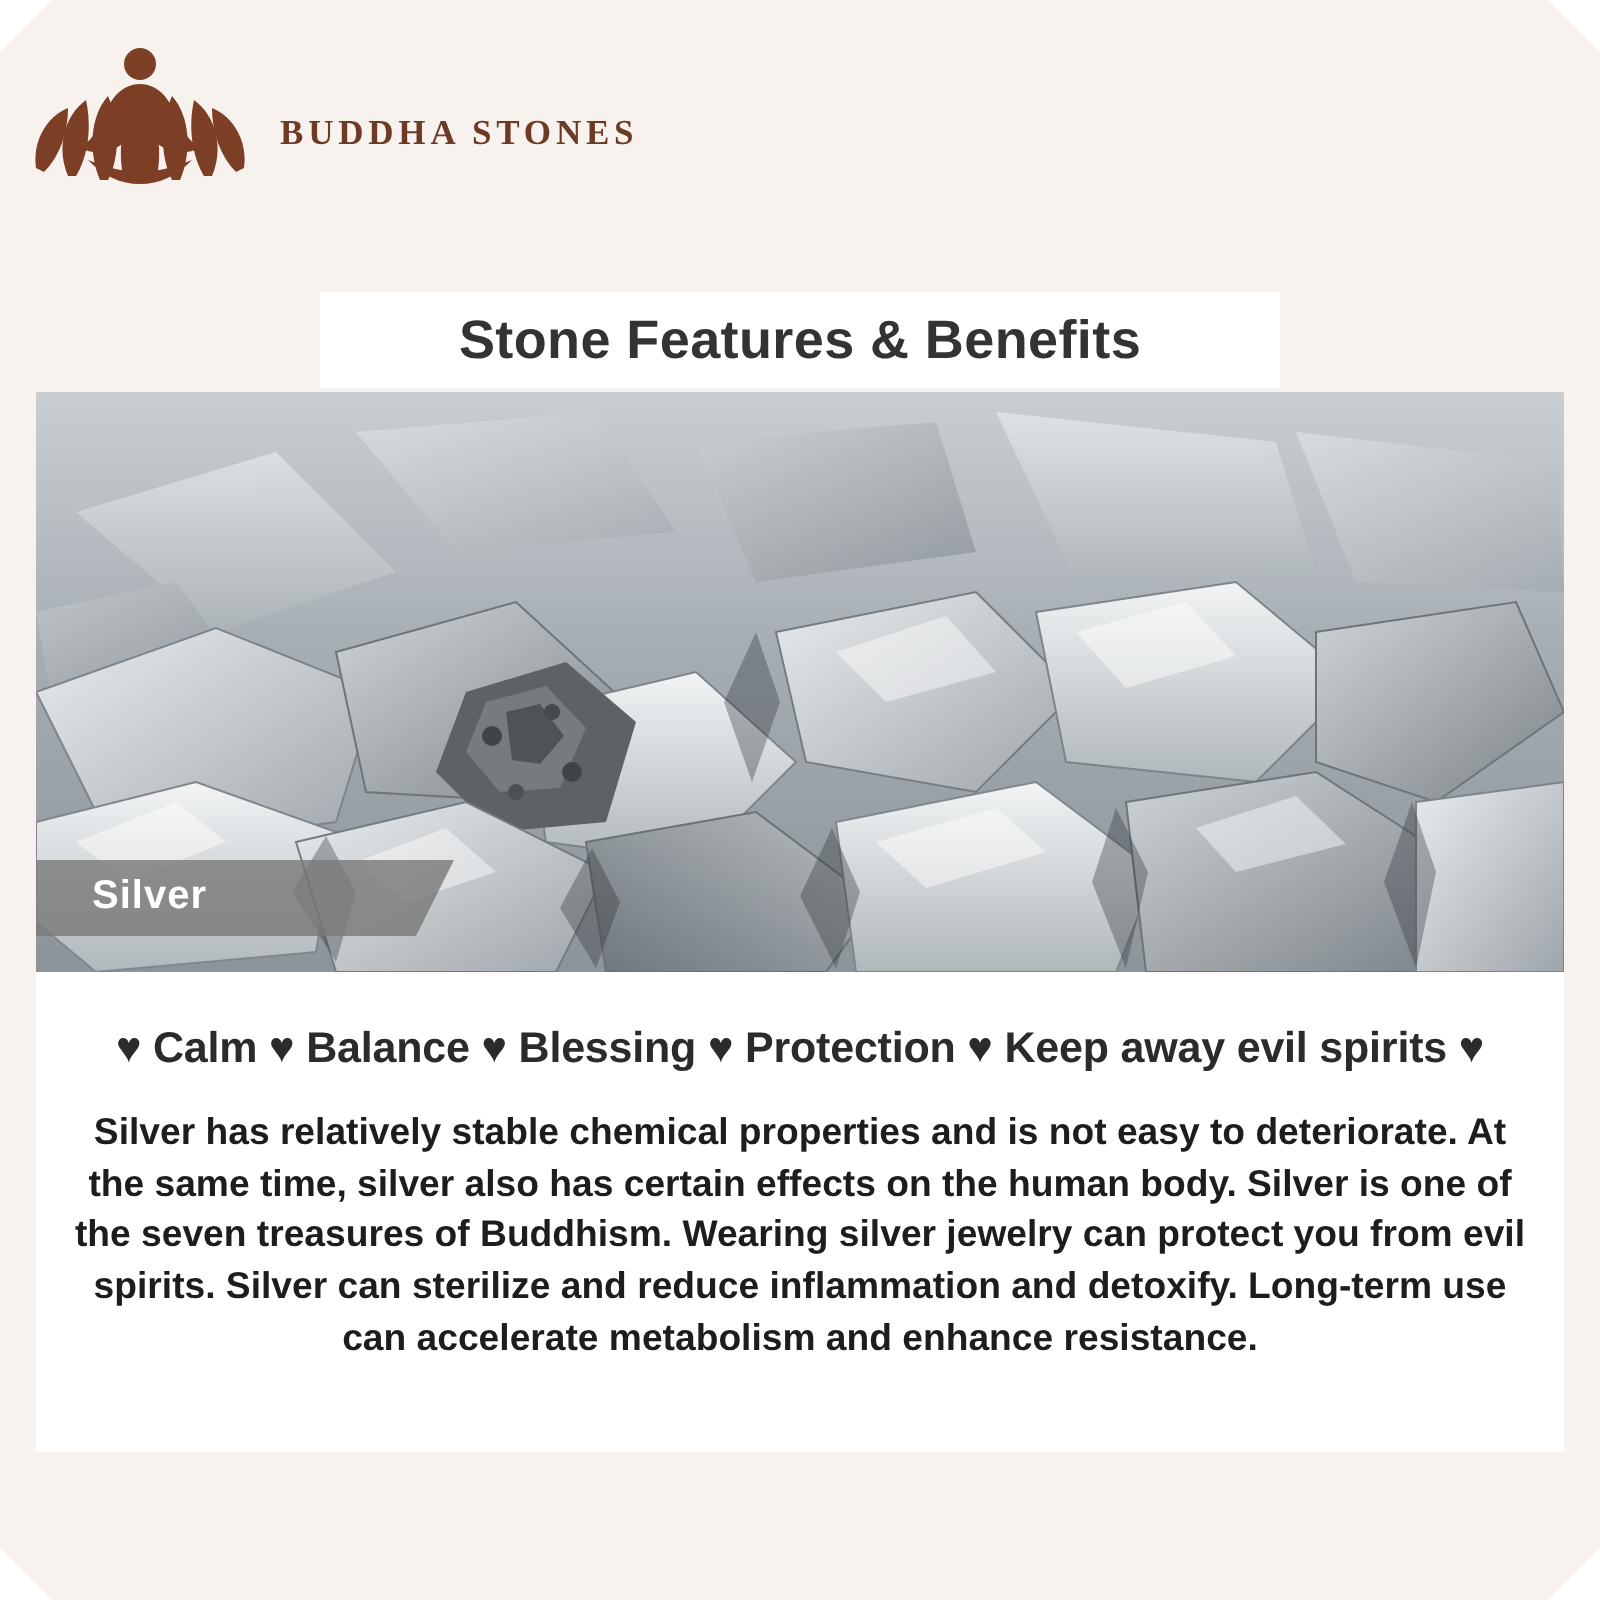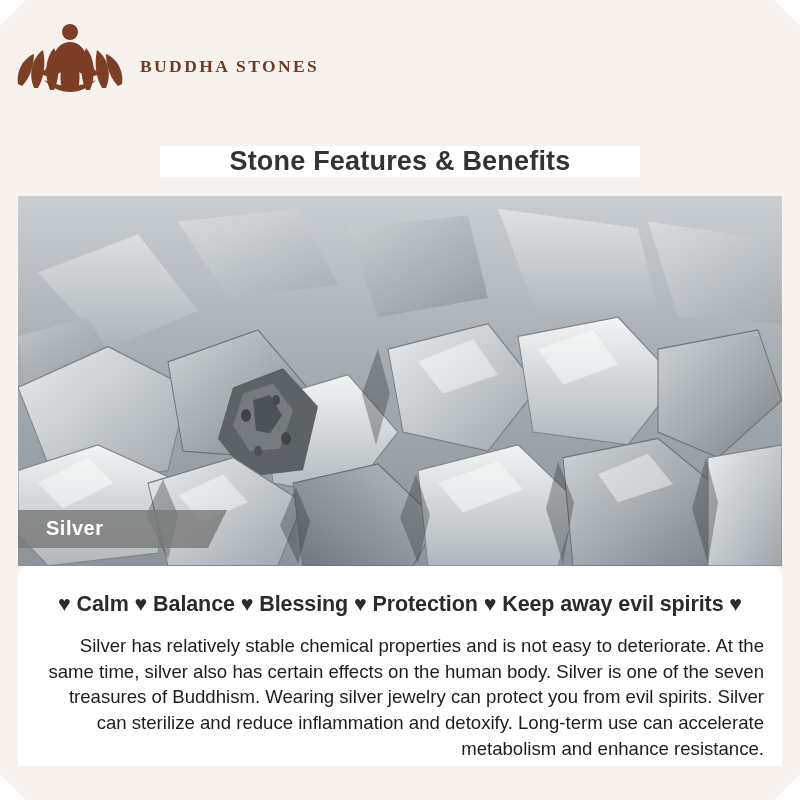--- a/index.html
+++ b/index.html
@@ -93,38 +93,38 @@
     color: #6d3a26;
     font-family: "Liberation Serif", serif;
   }
 
   
   .title-band {
     position: absolute;
     left: 160px;
     right: 160px;
     top: 146px;
-    height: 31px;
+    height: 48px;
     background: #ffffff;
     display: flex;
     align-items: center;
     justify-content: center;
   }
   .title-band h1 {
     font-size: 27px;
     font-weight: bold;
     color: #333333;
     letter-spacing: 0.2px;
   }
 
   
   .hero {
     position: relative;
     margin: 0 18px;
-    height: 370px;
+    height: 290px;
     overflow: hidden;
     background: #9aa0a4;
   }
   .hero svg { display: block; width: 100%; height: 100%; }
 
   .hero-label {
     position: absolute;
     left: 0;
     bottom: 18px;
     min-width: 190px;
@@ -144,37 +144,37 @@
     border-right: 19px solid transparent;
   }
 
   
   .body-wrap {
     position: relative;
     margin: 0 18px;
     background: #ffffff;
     padding: 26px 12px 20px 12px;
     min-height: 240px;
-    border-radius: 10px;
   }
   .benefits {
     text-align: center;
     font-size: 21.5px;
     font-weight: bold;
     color: #2b2b2b;
     white-space: nowrap;
     letter-spacing: -0.1px;
   }
   .description {
     margin-top: 16px;
     font-size: 18.6px;
     line-height: 1.38;
     color: #1d1d1d;
-    text-align: right;
+    text-align: center;
     padding: 0 6px;
+    font-weight: bold;
   }
 
   
   .wedge-bot-left {
     position: absolute;
     bottom: 0; left: 0;
     width: 0; height: 0;
     border-bottom: 22px solid #8c8c8c;
     border-right: 22px solid transparent;
     z-index: 20;

